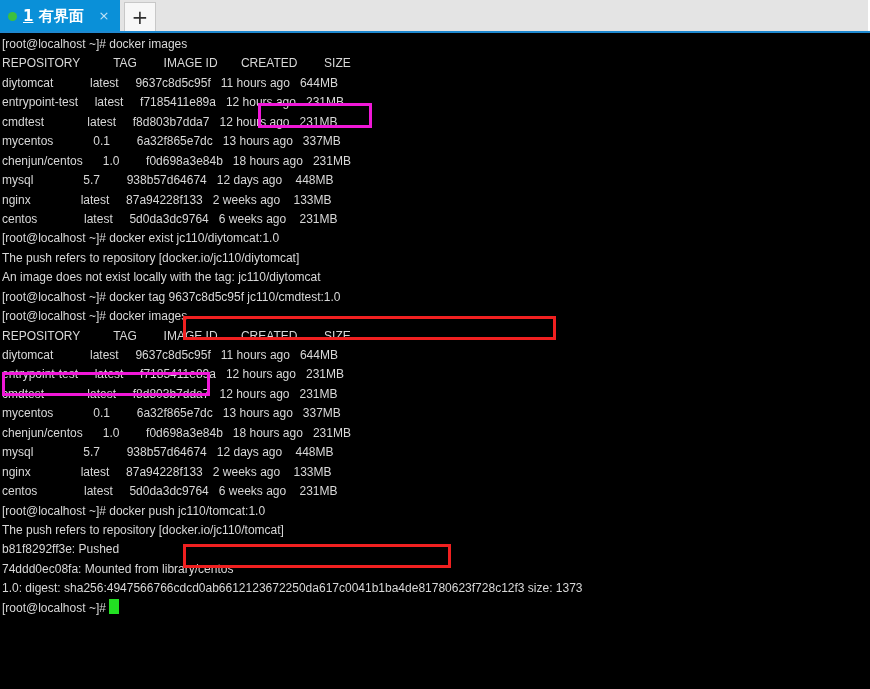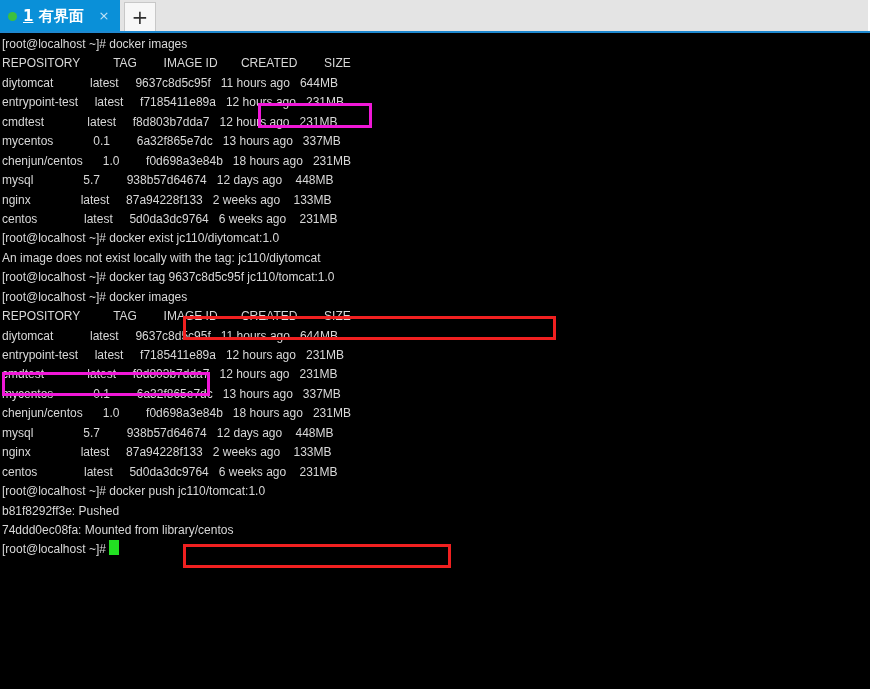--- a/index.html
+++ b/index.html
@@ -151,34 +151,37 @@
       <div class="row">REPOSITORY          TAG        IMAGE ID       CREATED        SIZE</div>
       <div class="row">diytomcat           latest     9637c8d5c95f   11 hours ago   644MB</div>
       <div class="row">entrypoint-test     latest     f7185411e89a   12 hours ago   231MB</div>
       <div class="row">cmdtest             latest     f8d803b7dda7   12 hours ago   231MB</div>
       <div class="row">mycentos            0.1        6a32f865e7dc   13 hours ago   337MB</div>
       <div class="row">chenjun/centos      1.0        f0d698a3e84b   18 hours ago   231MB</div>
       <div class="row">mysql               5.7        938b57d64674   12 days ago    448MB</div>
       <div class="row">nginx               latest     87a94228f133   2 weeks ago    133MB</div>
       <div class="row">centos              latest     5d0da3dc9764   6 weeks ago    231MB</div>
       <div class="row">[root@localhost ~]# docker exist jc110/diytomcat:1.0</div>
+      <div class="row">The push refers to repository [docker.io/jc110/diytomcat]</div>
       <div class="row">An image does not exist locally with the tag: jc110/diytomcat</div>
-      <div class="row">[root@localhost ~]# docker tag 9637c8d5c95f jc110/tomcat:1.0</div>
+      <div class="row">[root@localhost ~]# docker tag 9637c8d5c95f jc110/cmdtest:1.0</div>
       <div class="row">[root@localhost ~]# docker images</div>
       <div class="row">REPOSITORY          TAG        IMAGE ID       CREATED        SIZE</div>
       <div class="row">diytomcat           latest     9637c8d5c95f   11 hours ago   644MB</div>
       <div class="row">entrypoint-test     latest     f7185411e89a   12 hours ago   231MB</div>
       <div class="row">cmdtest             latest     f8d803b7dda7   12 hours ago   231MB</div>
       <div class="row">mycentos            0.1        6a32f865e7dc   13 hours ago   337MB</div>
       <div class="row">chenjun/centos      1.0        f0d698a3e84b   18 hours ago   231MB</div>
       <div class="row">mysql               5.7        938b57d64674   12 days ago    448MB</div>
       <div class="row">nginx               latest     87a94228f133   2 weeks ago    133MB</div>
       <div class="row">centos              latest     5d0da3dc9764   6 weeks ago    231MB</div>
       <div class="row">[root@localhost ~]# docker push jc110/tomcat:1.0</div>
+      <div class="row">The push refers to repository [docker.io/jc110/tomcat]</div>
       <div class="row">b81f8292ff3e: Pushed</div>
       <div class="row">74ddd0ec08fa: Mounted from library/centos</div>
+      <div class="row">1.0: digest: sha256:4947566766cdcd0ab6612123672250da617c0041b1ba4de81780623f728c12f3 size: 1373</div>
       <div class="row"><span>[root@localhost ~]# </span><span class="cursor"></span></div>
     </div>
 <div class="hl magenta" style="left: 258px; top: 70px; width: 114px; height: 25px; border-color: rgb(240, 24, 216);"></div>
     <div class="hl red" style="left: 183px; top: 283px; width: 373px; height: 24px; border-color: rgb(240, 32, 32);"></div>
     <div class="hl magenta" style="left: 2px; top: 339px; width: 208px; height: 24px; border-color: rgb(240, 24, 216);"></div>
     <div class="hl red" style="left: 183px; top: 511px; width: 268px; height: 24px; border-color: rgb(240, 32, 32);"></div>
   </div>
 
 </body></html>

